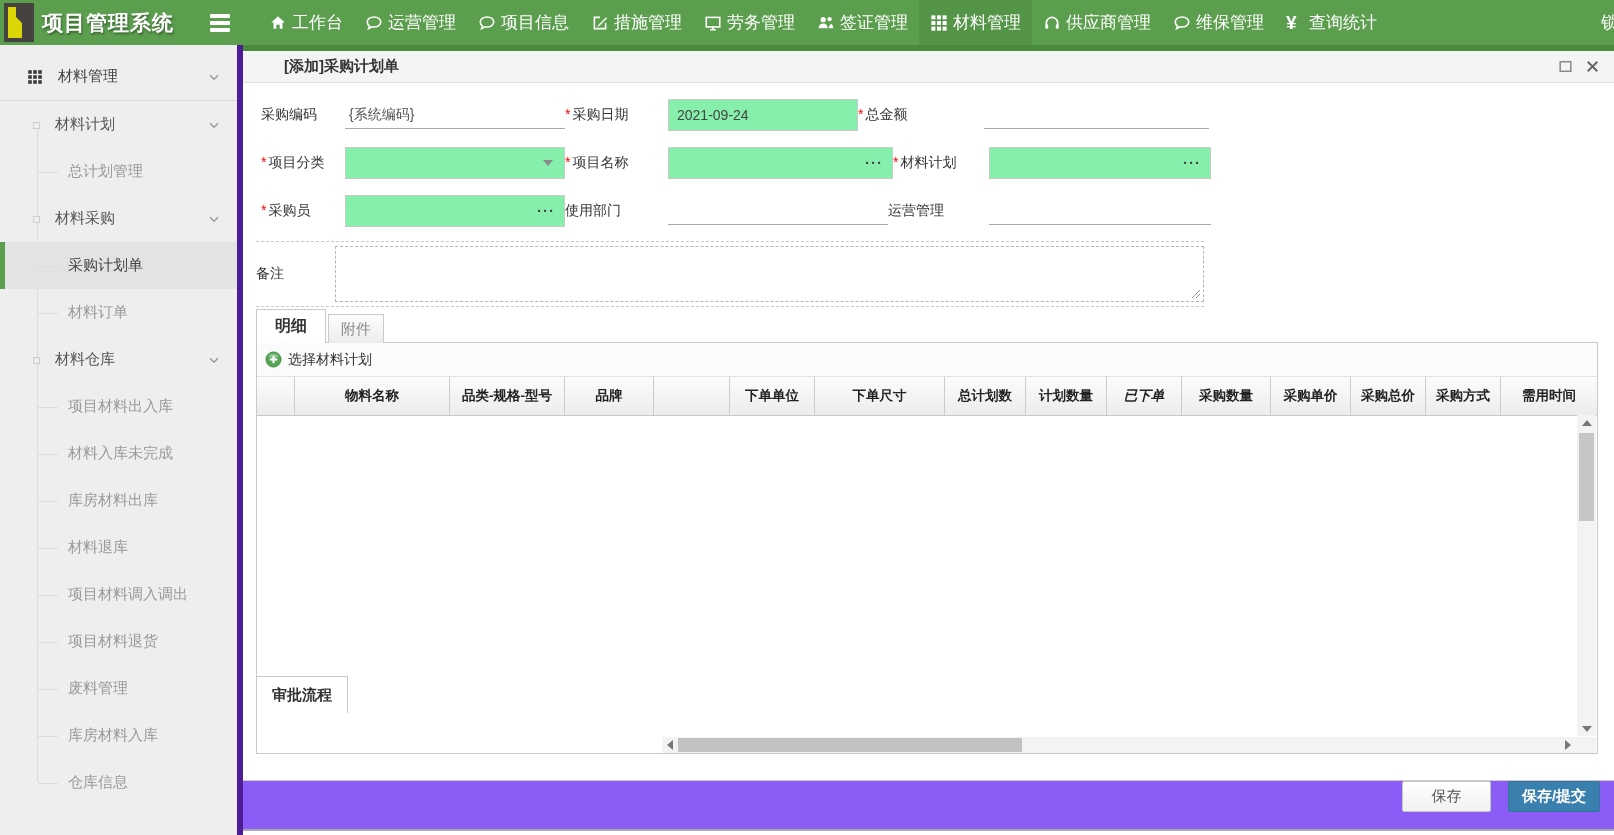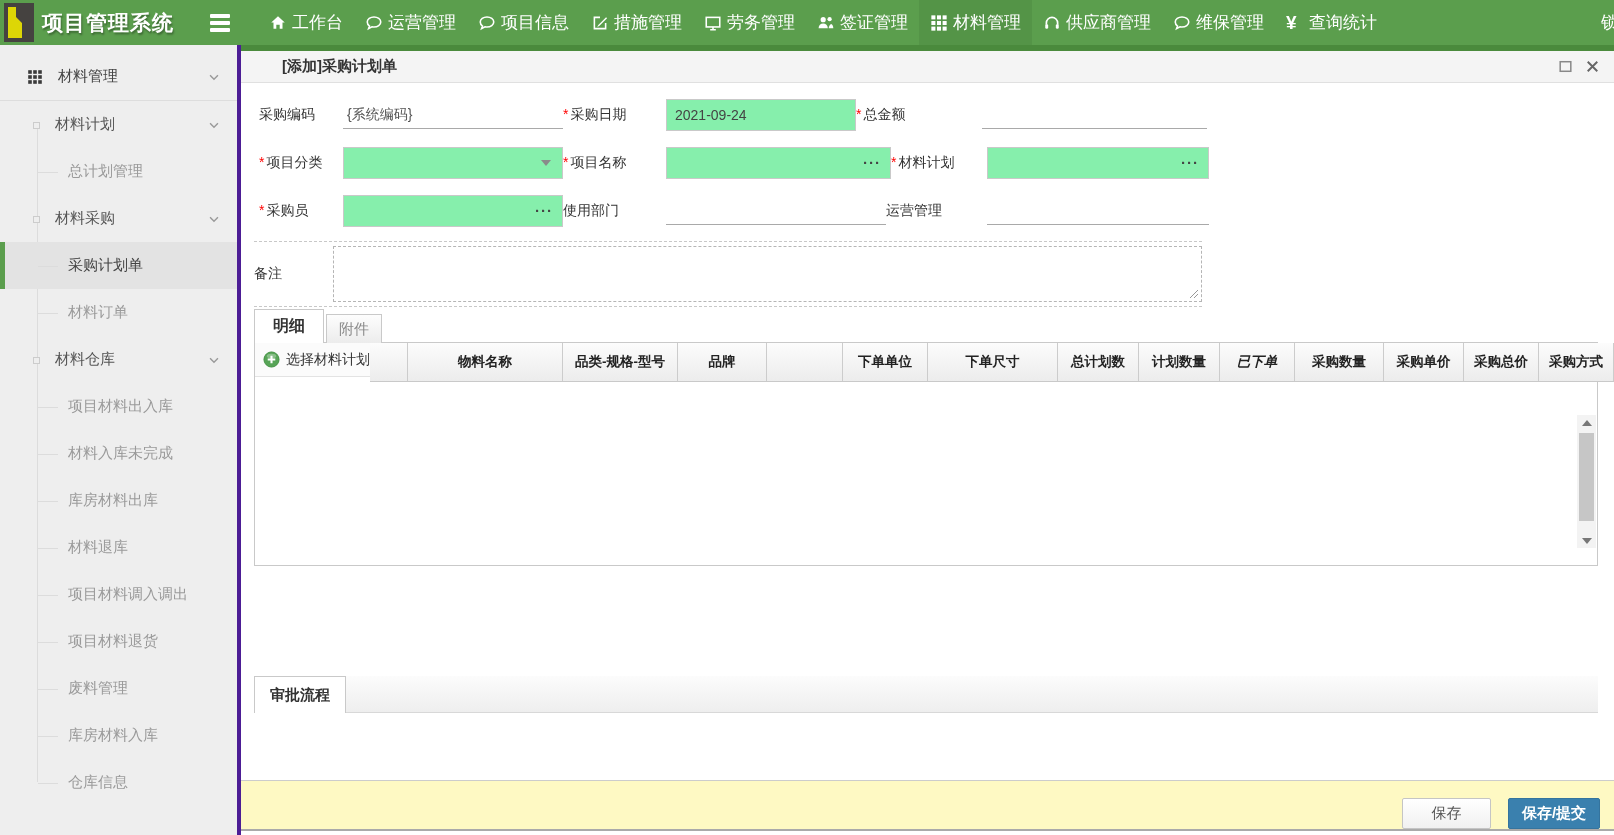--- a/index.html
+++ b/index.html
@@ -36,21 +36,21 @@
   .side-item.lvl1{color:#555;padding-left:55px;}
   .side-item.lvl1 .bullet{position:absolute;left:33px;top:50%;margin-top:-3px;width:5px;height:5px;
     border:1px solid #ccc;background:#eee;}
   .side-item.lvl2{color:#9a9a9a;padding-left:68px;}
   .side-item.lvl2::before{content:"";position:absolute;left:38px;top:50%;width:20px;height:1px;background:#dcdcdc;}
   .side-item.active{background:#e3e3e3;color:#444;}
   .side-item.active::after{content:"";position:absolute;left:0;top:0;bottom:0;width:5px;background:#5b9e4d;}
   .side-item .chev{position:absolute;right:16px;top:50%;margin-top:-7px;width:14px;height:14px;color:#999;}
   .side-item .chev svg{width:14px;height:14px;}
   
-  .content{position:absolute;left:237px;top:45px;right:0;bottom:0;background:#fff;border-left:4px solid #4c1d95;}
+  .content{position:absolute;left:237px;top:45px;right:0;bottom:0;background:#fff;border-left:6px solid #4c1d95;}
   .content-strip{position:absolute;left:0;top:0;right:0;height:6px;background:#4a8a3c;}
   .dlg-titlebar{position:absolute;left:0;top:6px;right:0;height:31px;background:#f4f4f4;
     border-bottom:1px solid #e0e0e0;display:flex;align-items:center;}
   .dlg-title{margin-left:41px;font-size:15px;font-weight:bold;color:#333;}
   .win-btns{position:absolute;right:12px;top:5px;display:flex;gap:7px;}
   .win-btn{width:20px;height:20px;display:inline-flex;align-items:center;justify-content:center;cursor:pointer;}
   .win-btn svg{width:17px;height:17px;}
   .dlg-body{position:absolute;left:0;top:38px;right:0;bottom:0;background:#fff;}
   
   .form-area{position:absolute;left:0;top:0;right:0;height:226px;}
@@ -75,22 +75,22 @@
     resize:none;outline:none;font-family:inherit;font-size:14px;color:#444;padding:4px 6px;}
   .resize-handle{position:absolute;right:3px;bottom:3px;width:10px;height:10px;}
   
   .tabs-bar{position:absolute;left:13px;top:226px;height:34px;display:flex;align-items:flex-end;z-index:3;}
   .tab{box-sizing:border-box;border:1px solid #c9c9c9;border-bottom:none;cursor:pointer;
     display:flex;align-items:center;justify-content:center;}
   .tab.active{width:70px;height:34px;background:#fff;font-size:16px;font-weight:bold;color:#333;}
   .tab.inactive{width:56px;height:29px;background:linear-gradient(#fdfdfd,#ececec);
     font-size:15px;color:#8a8a8a;margin-left:2px;}
   
-  .grid-box{position:absolute;left:13px;top:259px;right:16px;height:224px;box-sizing:border-box;
-    border:1px solid #c9c9c9;background:#fff;display:flex;flex-direction:row;z-index:2;}
+  .grid-box{position:absolute;left:13px;top:259px;right:16px;height:412px;box-sizing:border-box;
+    border:1px solid #c9c9c9;background:#fff;display:flex;flex-direction:column;z-index:2;}
   .grid-toolbar{height:33px;flex:none;background:#fbfbfb;border-bottom:1px solid #e3e3e3;
     display:flex;align-items:center;padding-left:8px;}
   .tool-btn{display:flex;align-items:center;gap:6px;font-size:14px;color:#333;cursor:pointer;}
   .tool-btn .ico{width:17px;height:17px;display:inline-flex;}
   .grid-header{height:38px;flex:none;display:flex;align-items:stretch;
     background:linear-gradient(#fcfcfc,#ececec);border-bottom:1px solid #c9c9c9;}
   .gh-cell{box-sizing:border-box;border-right:1px solid #ccc;display:flex;align-items:center;
     justify-content:center;font-size:13.5px;font-weight:bold;color:#222;white-space:nowrap;overflow:hidden;}
   .gh-cell.last{flex:1;border-right:none;}
   .grid-body{flex:1;background:#fff;position:relative;}
@@ -109,23 +109,23 @@
   .h-arr.left{left:405px;}.h-arr.right{right:22px;}
   .h-thumb{position:absolute;left:421px;top:1px;width:344px;height:14px;background:#c2c2c2;cursor:pointer;}
   .h-corner{position:absolute;right:1px;top:0;width:20px;height:16px;background:#f3f3f3;}
   
   .approval-bar{position:absolute;left:13px;top:593px;right:16px;height:36px;
     background:linear-gradient(#fcfcfc,#eeeeee);border-bottom:1px solid #d8d8d8;}
   .approval-tab{position:absolute;left:0;top:0;width:92px;height:37px;box-sizing:border-box;
     background:#fff;border:1px solid #c9c9c9;border-bottom:none;display:flex;align-items:center;
     justify-content:center;font-size:15px;font-weight:bold;color:#333;cursor:pointer;z-index:2;}
   
-  .dlg-footer{position:absolute;left:0;right:0;bottom:4px;height:51px;background:#fef9c3;
+  .dlg-footer{position:absolute;left:0;right:0;bottom:4px;height:51px;background:#8b5cf6;
     border-top:1px solid #ccc;border-bottom:2px solid #aaa;box-sizing:border-box;
-    display:flex;align-items:flex-end;justify-content:flex-end;padding-right:14px;gap:17px;}
+    display:flex;align-items:flex-start;justify-content:flex-end;padding-right:14px;gap:17px;}
   .btn{height:31px;box-sizing:border-box;font-size:15px;cursor:pointer;border-radius:2px;
     display:flex;align-items:center;justify-content:center;font-family:inherit;}
   .btn.plain{width:89px;background:linear-gradient(#ffffff,#f1f1f1);border:1px solid #c5c5c5;color:#555;}
   .btn.primary{width:92px;background:#3a80ae;border:1px solid #35749e;color:#fff;font-weight:bold;}
 </style>
 </head>
 <body>
 
 <div class="topnav">
   <div class="logo-box">

